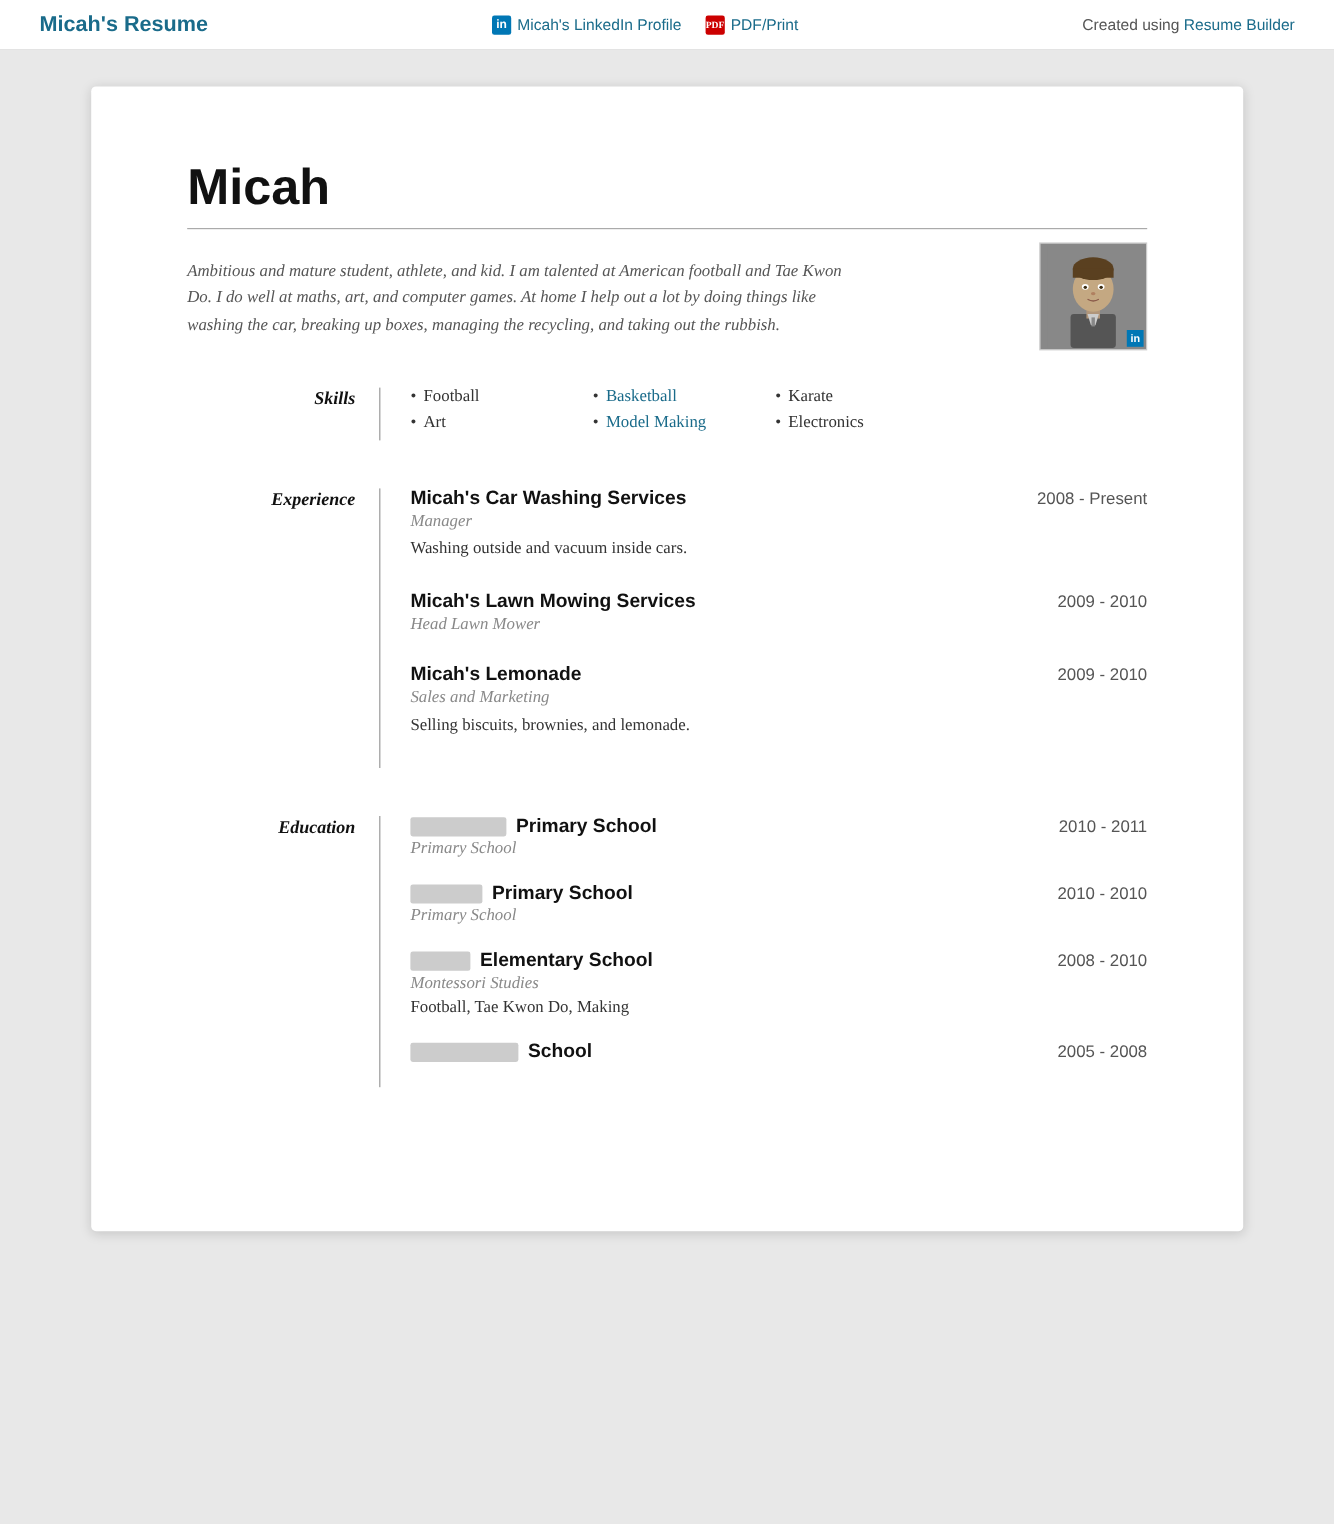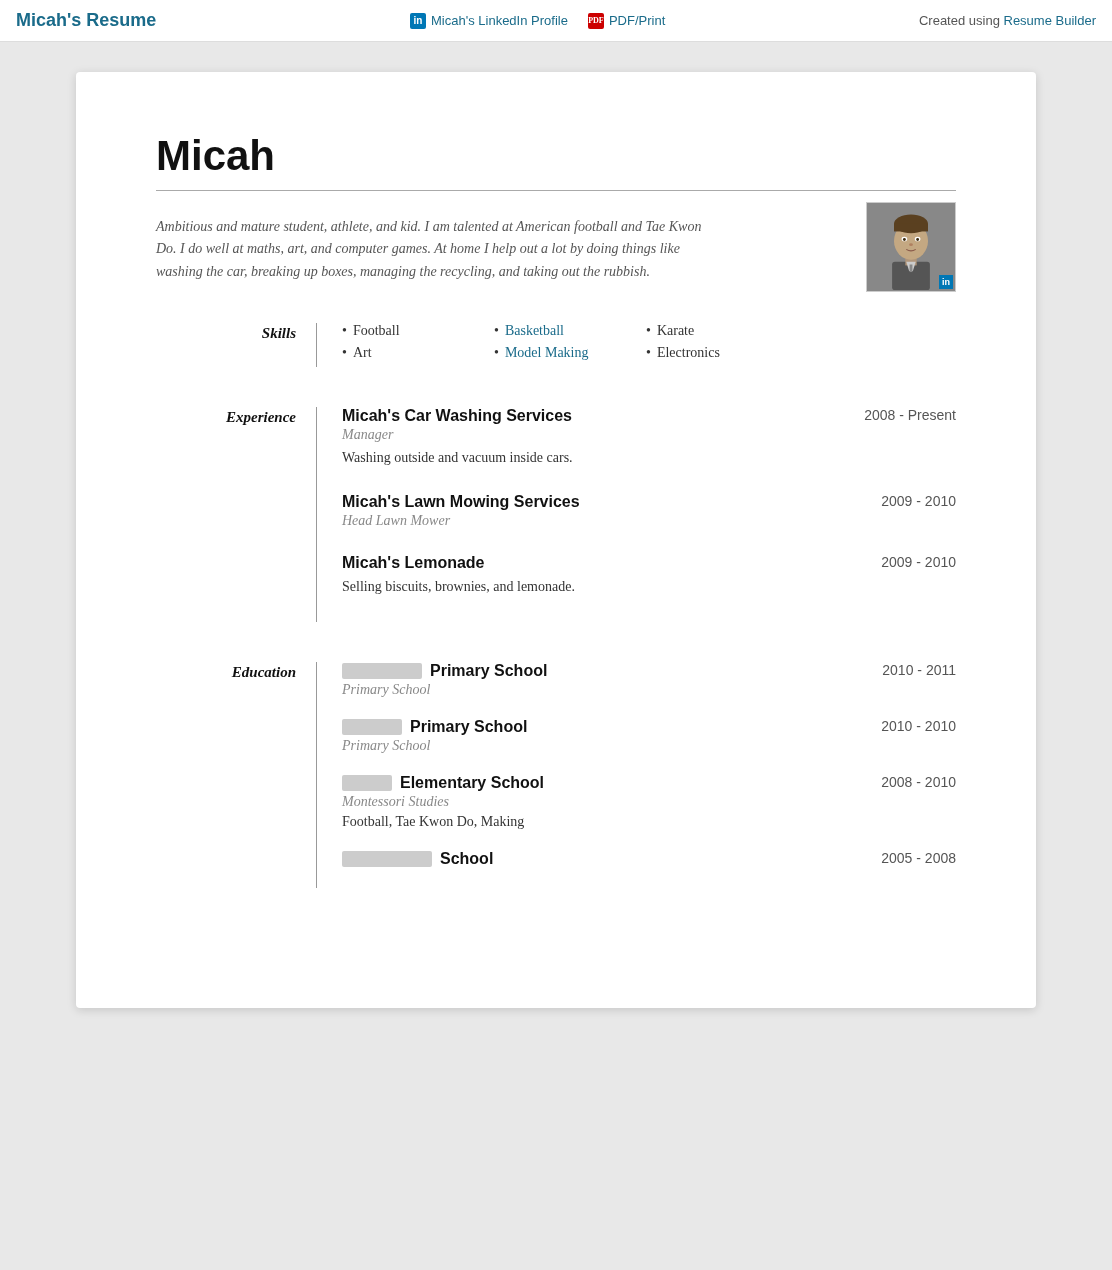--- a/index.html
+++ b/index.html
@@ -6,21 +6,21 @@
     body {
       font-family: Georgia, 'Times New Roman', serif;
       background: #e8e8e8;
       min-height: 1270px;
       color: #333;
     }
     
     #topbar {
       background: #fff;
       border-bottom: 1px solid #ddd;
-      padding: 10px 16px;
+      padding: 10px 33px;
       display: flex;
       align-items: center;
       gap: 0;
     }
     #topbar .site-title {
       color: #1a6b8a;
       font-size: 18px;
       font-weight: bold;
       font-family: Arial, sans-serif;
       flex: 0 0 auto;
@@ -385,20 +385,21 @@
           <div class="exp-dates">2009  -  2010</div>
         </div>
         <div class="exp-role">Head Lawn Mower</div>
       </div>
 
       <div class="exp-item">
         <div class="exp-header">
           <div class="exp-company">Micah's Lemonade</div>
           <div class="exp-dates">2009  -  2010</div>
         </div>
+        <div class="exp-role">Sales and Marketing</div>
         <div class="exp-desc">Selling biscuits, brownies, and lemonade.</div>
       </div>
 
     </div>
   </div>
 
   <div class="resume-section">
     <div class="section-label">Education</div>
     <div class="section-divider"></div>
     <div class="section-content">

